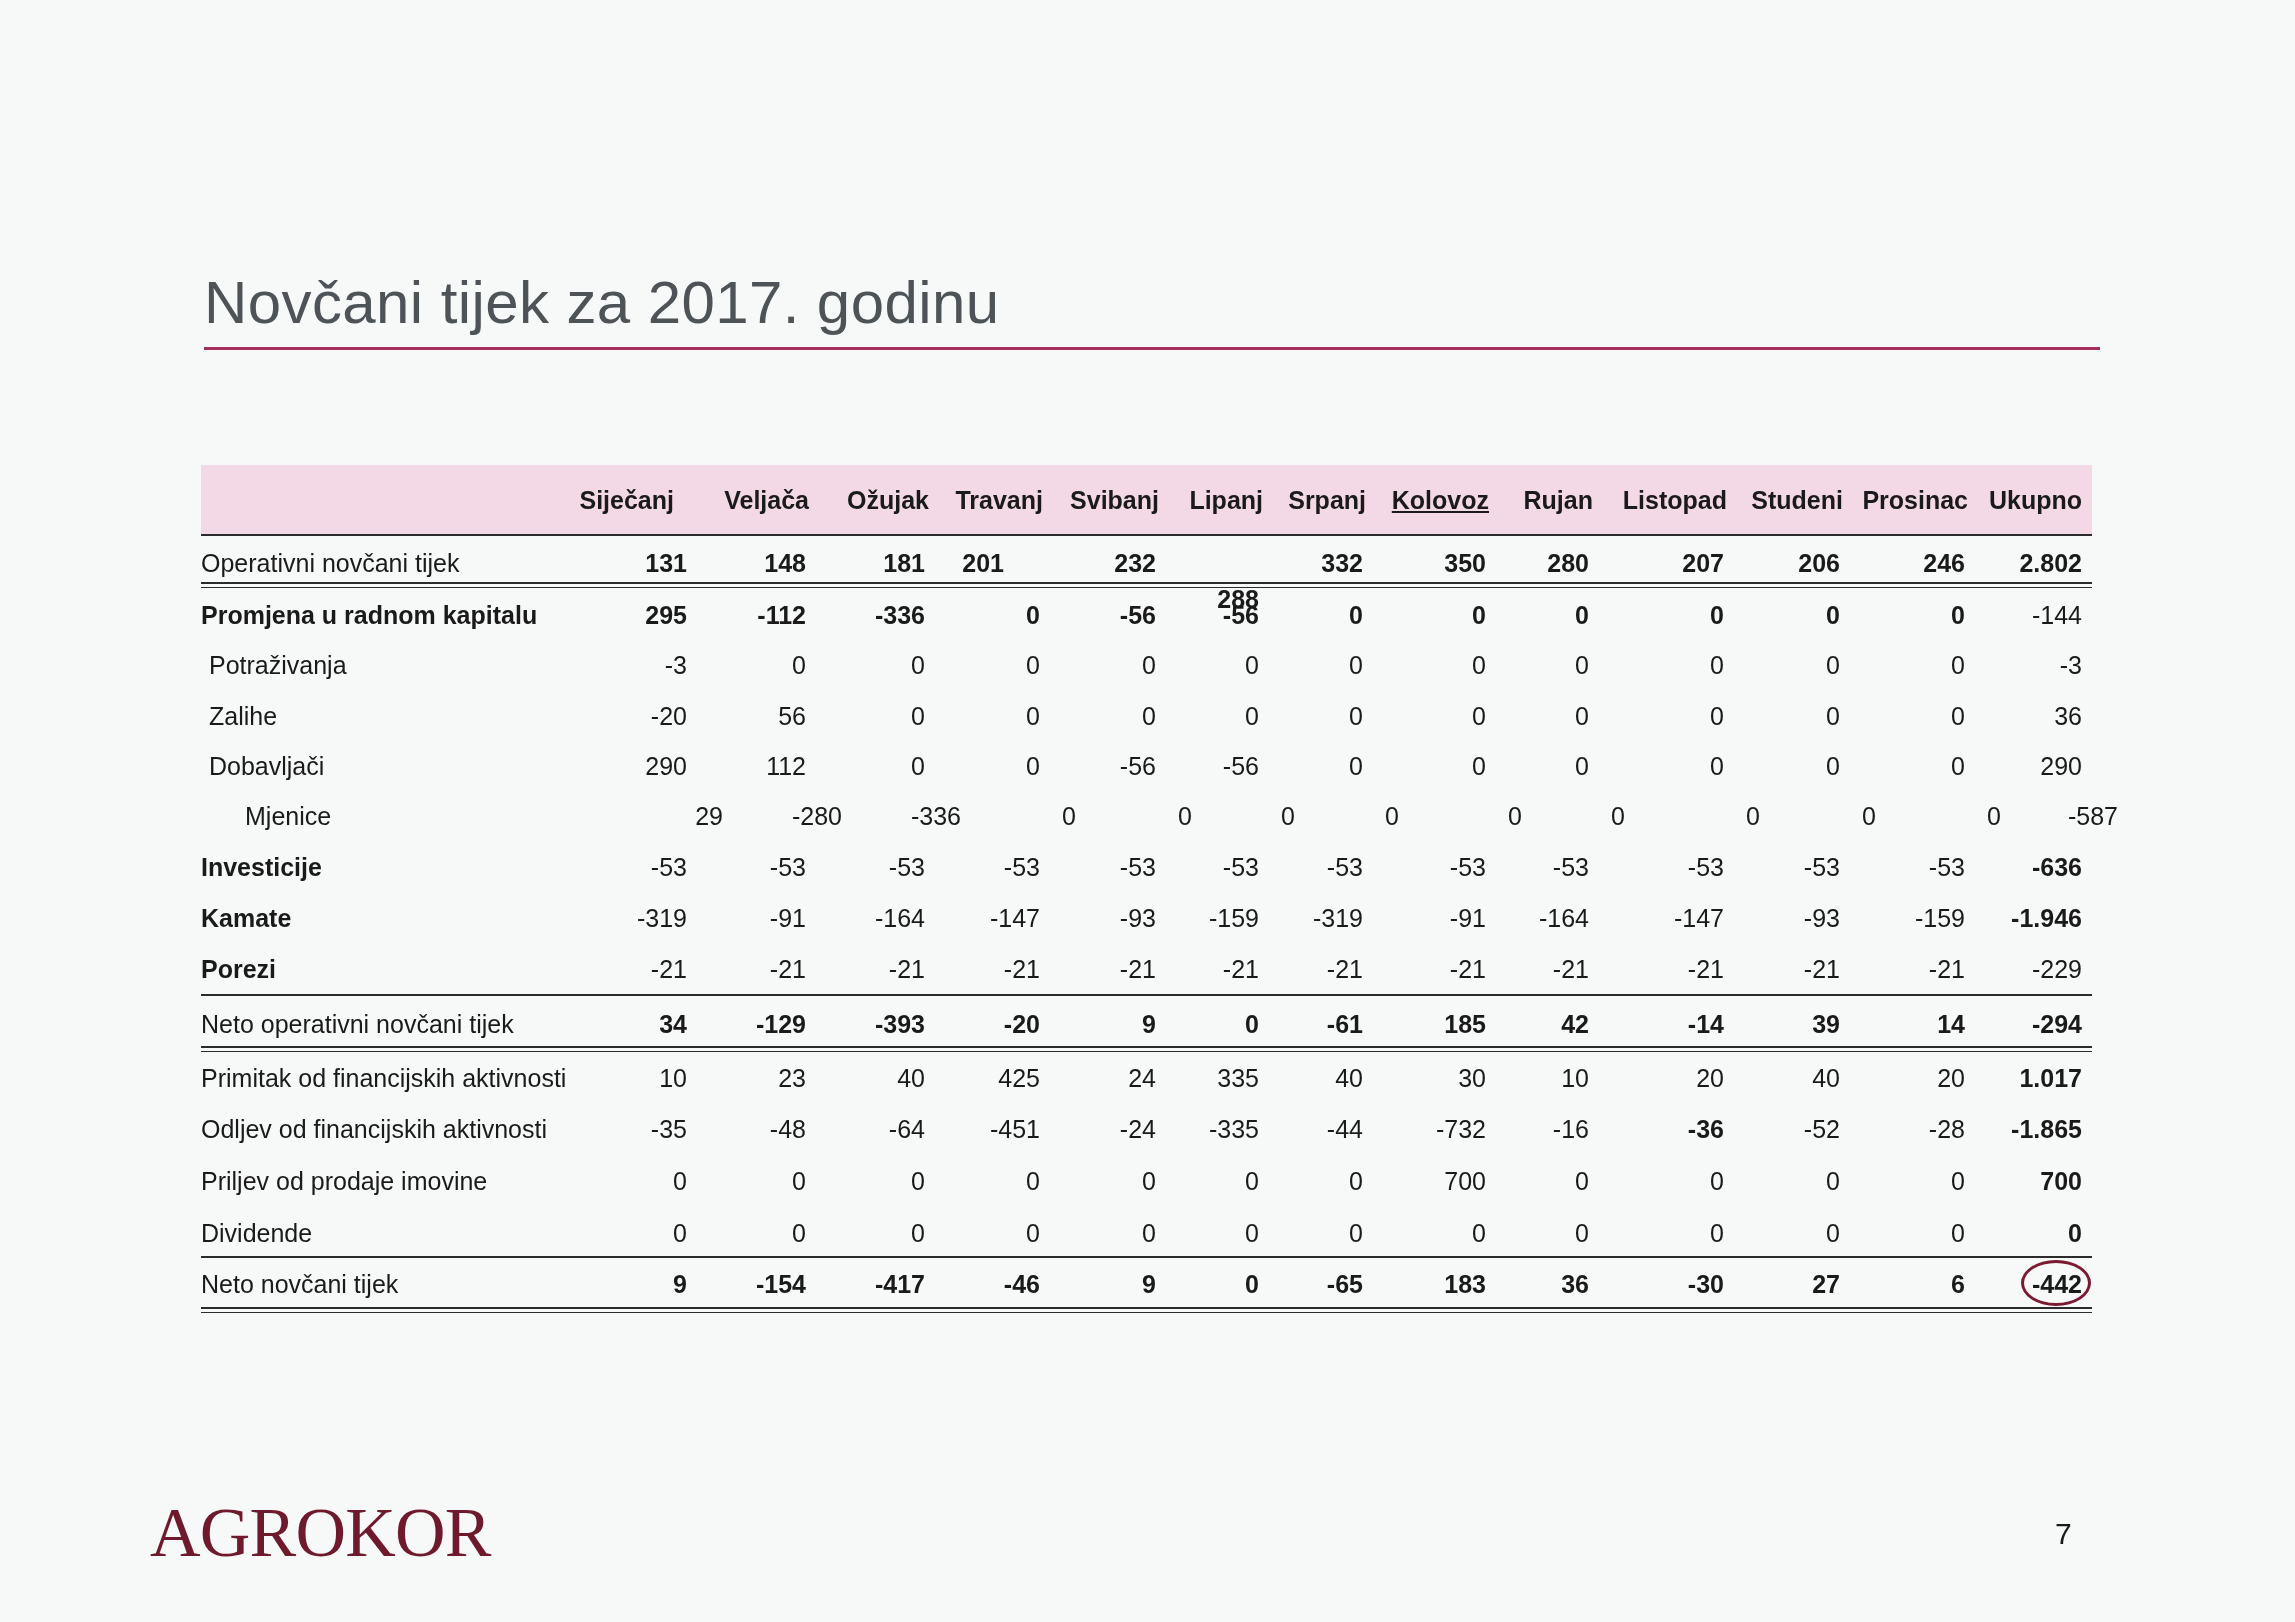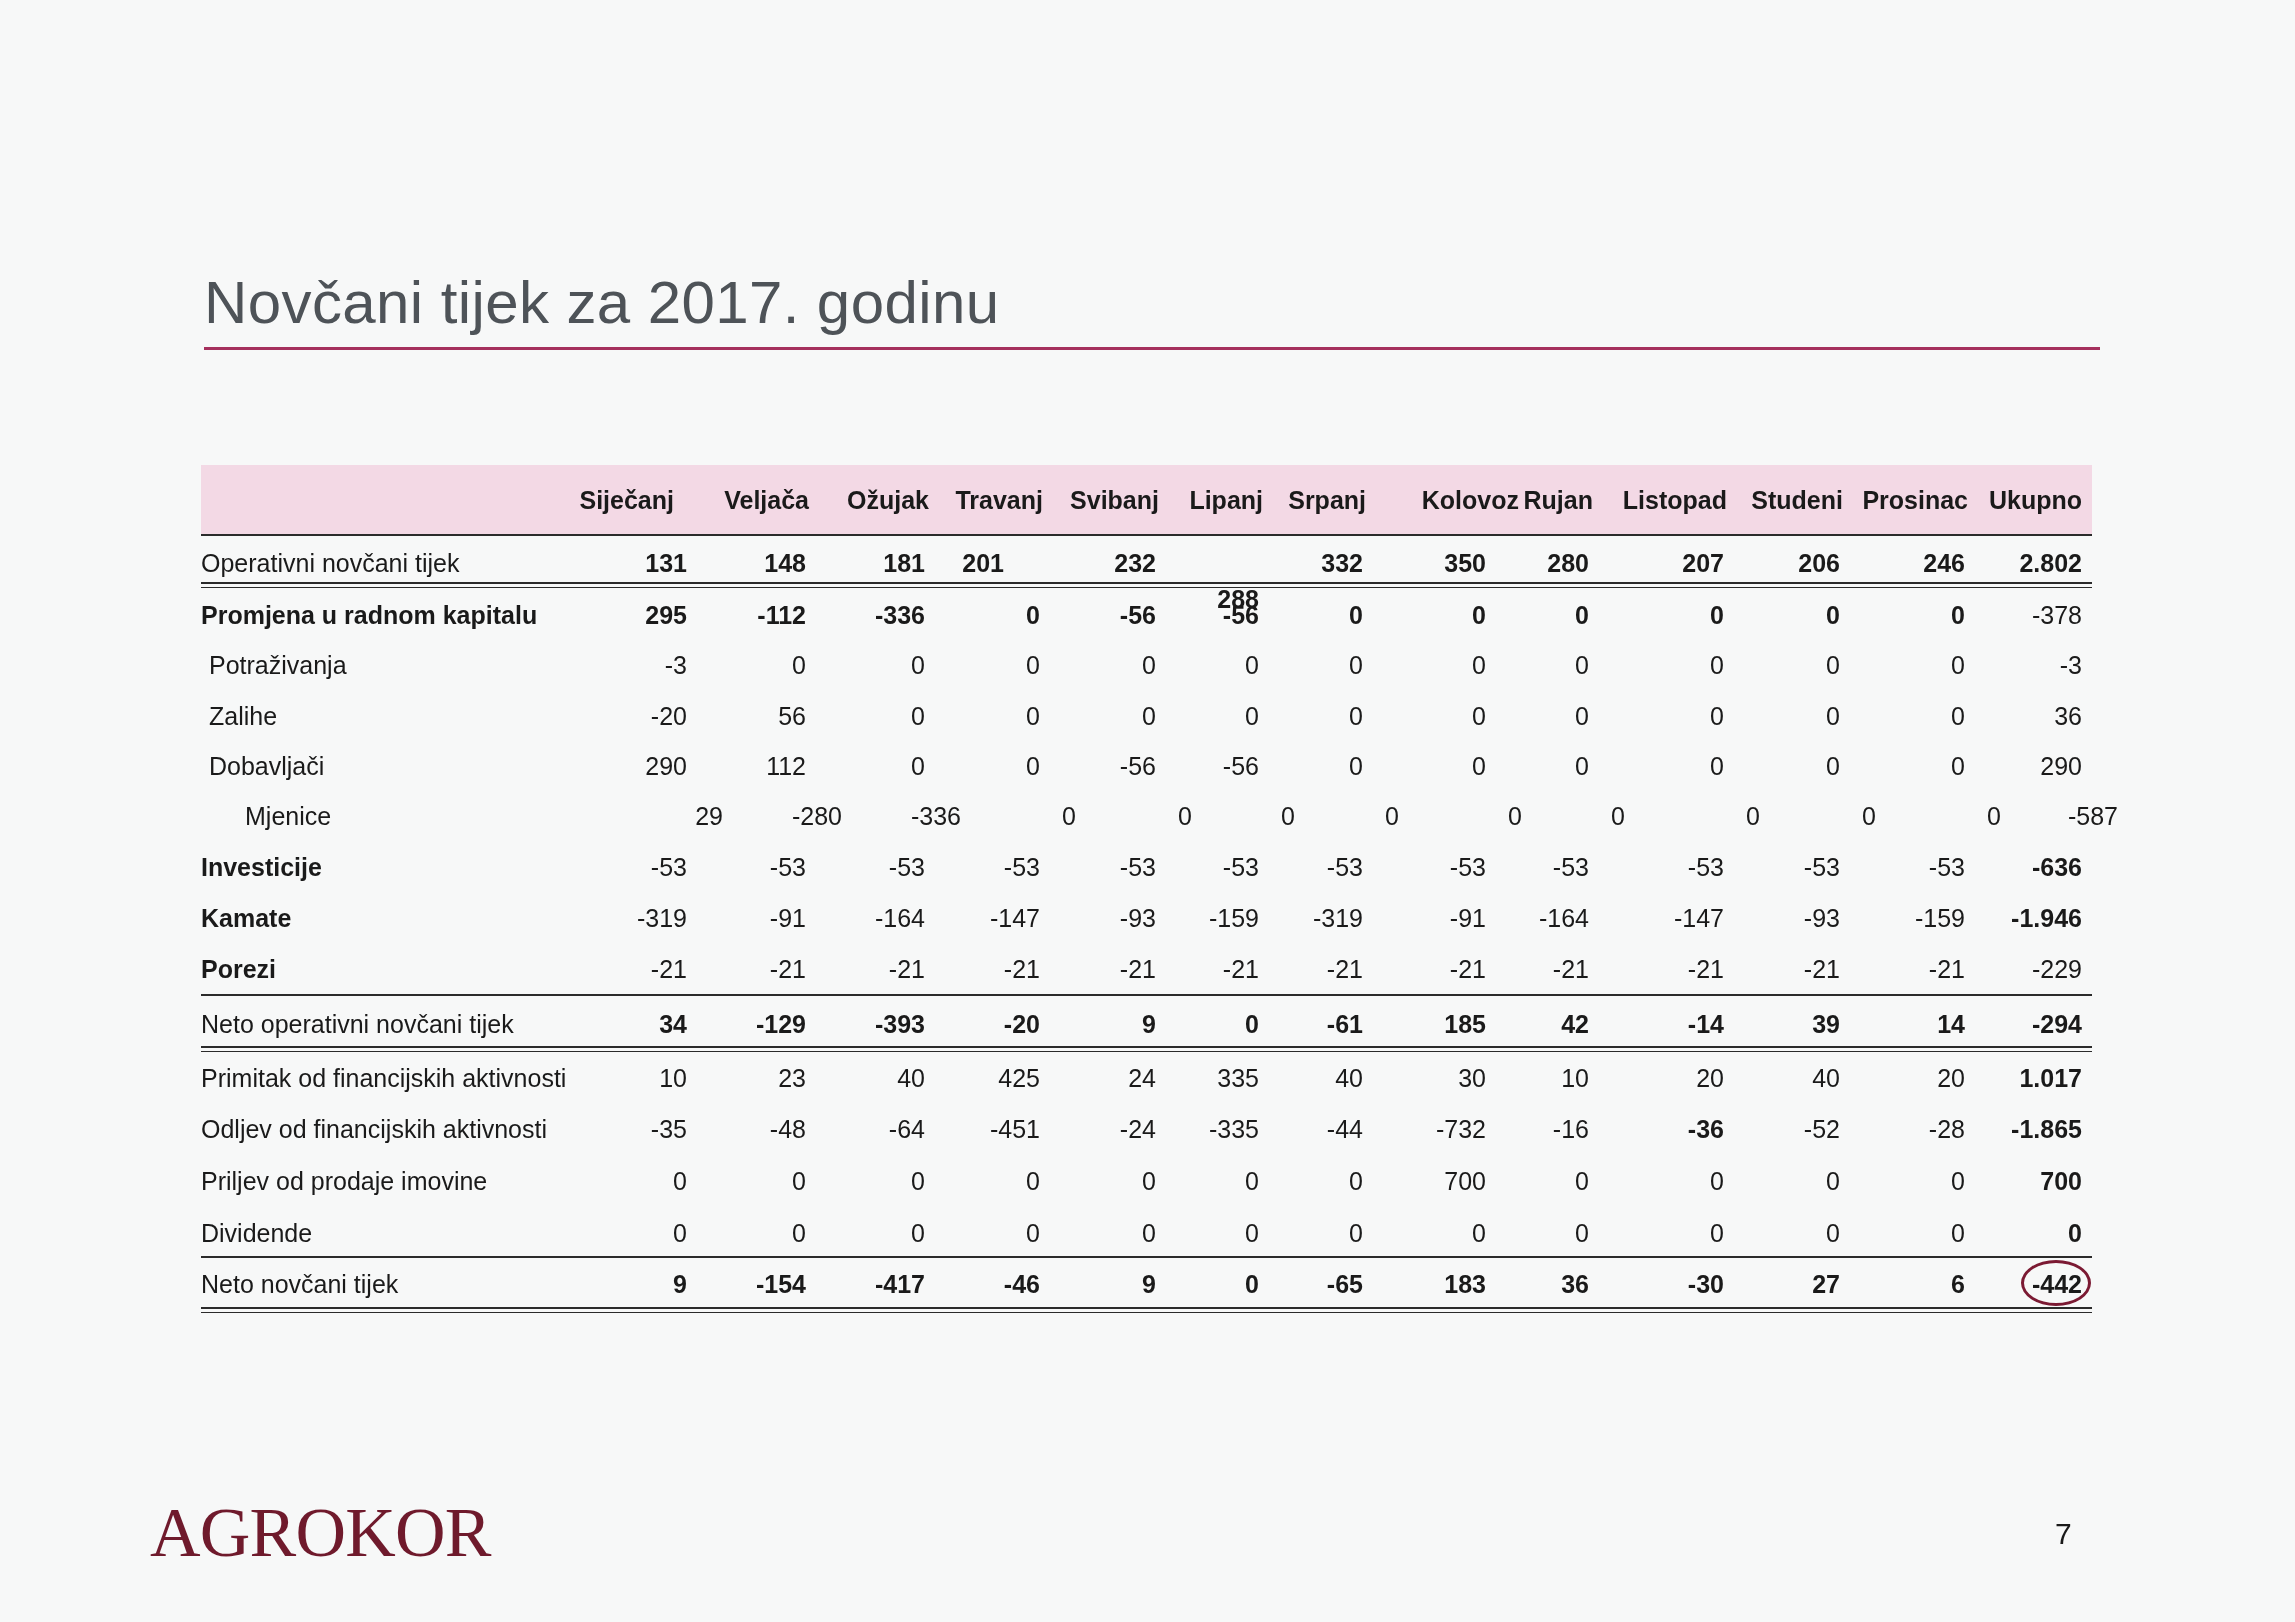--- a/index.html
+++ b/index.html
@@ -57,21 +57,21 @@
 <div class="table-wrap" id="tbl">
   <div class="hdr-band"></div>
   <div class="row hdr" style="top:19px;" id="hdrRow">
       <span class="cell num" style="left: 330px; width: 143px;">Siječanj</span>
       <span class="cell num" style="left: 465px; width: 143px; text-align: right;">Veljača</span>
       <span class="cell num" style="left: 585px; width: 143px;">Ožujak</span>
       <span class="cell num" style="left: 699px; width: 143px;">Travanj</span>
       <span class="cell num" style="left: 815px; width: 143px;">Svibanj</span>
       <span class="cell num" style="left: 919px; width: 143px;">Lipanj</span>
       <span class="cell num" style="left: 1022px; width: 143px;">Srpanj</span>
-      <span class="cell num" style="left: 1175px; width: 143px;">Kolovoz</span>
+      <span class="cell num" style="left: 1145px; width: 143px; text-decoration: underline;">Kolovoz</span>
       <span class="cell num" style="left: 1249px; width: 143px;">Rujan</span>
       <span class="cell num" style="left: 1383px; width: 143px;">Listopad</span>
       <span class="cell num" style="left: 1499px; width: 143px;">Studeni</span>
       <span class="cell num" style="left: 1624px; width: 143px;">Prosinac</span>
       <span class="cell num" style="left: 1738px; width: 143px;">Ukupno</span>
     </div>
 <div class="rule single" style="top: 69px;"></div>
     <div class="rule double" style="top: 117px;"></div>
     <div class="rule single" style="top: 529px;"></div>
     <div class="rule double" style="top: 581px;"></div>
@@ -100,21 +100,21 @@
       <span class="cell num bold" style="left: 613px;">-336</span>
       <span class="cell num bold" style="left: 728px;">0</span>
       <span class="cell num bold" style="left: 844px;">-56</span>
       <span class="cell num bold" style="left: 947px;">-56</span>
       <span class="cell num bold" style="left: 1051px;">0</span>
       <span class="cell num bold" style="left: 1174px;">0</span>
       <span class="cell num bold" style="left: 1277px;">0</span>
       <span class="cell num bold" style="left: 1412px;">0</span>
       <span class="cell num bold" style="left: 1528px;">0</span>
       <span class="cell num bold" style="left: 1653px;">0</span>
-      <span class="cell num" style="left: 1770px;">-378</span>
+      <span class="cell num" style="left: 1770px;">-144</span>
     </div>
     <div class="row" style="top: 184px;">
       <span class="cell label indent">Potraživanja</span>
       <span class="cell num" style="left: 375px;">-3</span>
       <span class="cell num" style="left: 494px;">0</span>
       <span class="cell num" style="left: 613px;">0</span>
       <span class="cell num" style="left: 728px;">0</span>
       <span class="cell num" style="left: 844px;">0</span>
       <span class="cell num" style="left: 947px;">0</span>
       <span class="cell num" style="left: 1051px;">0</span>

